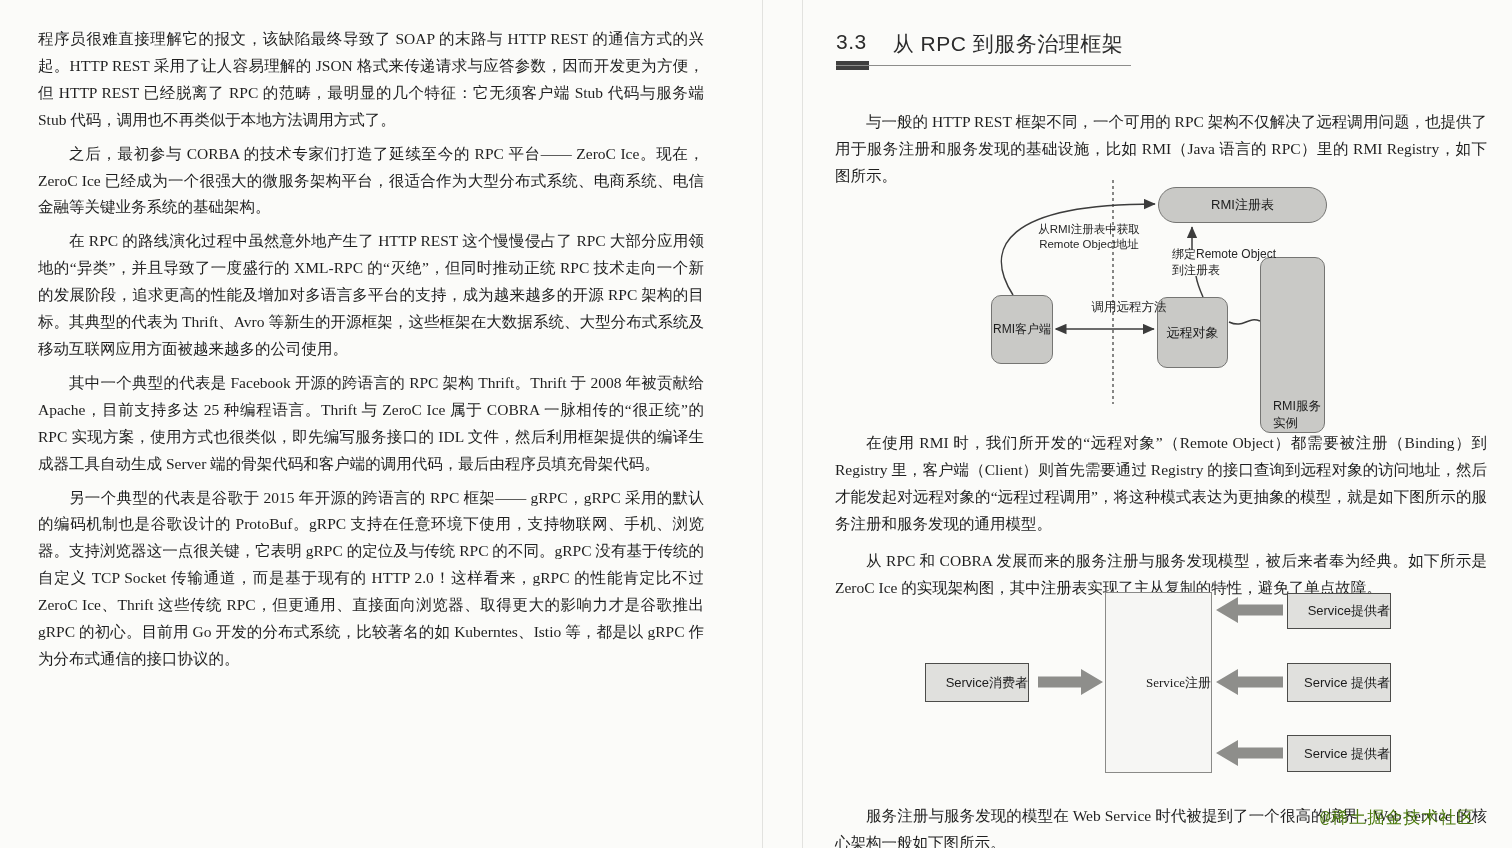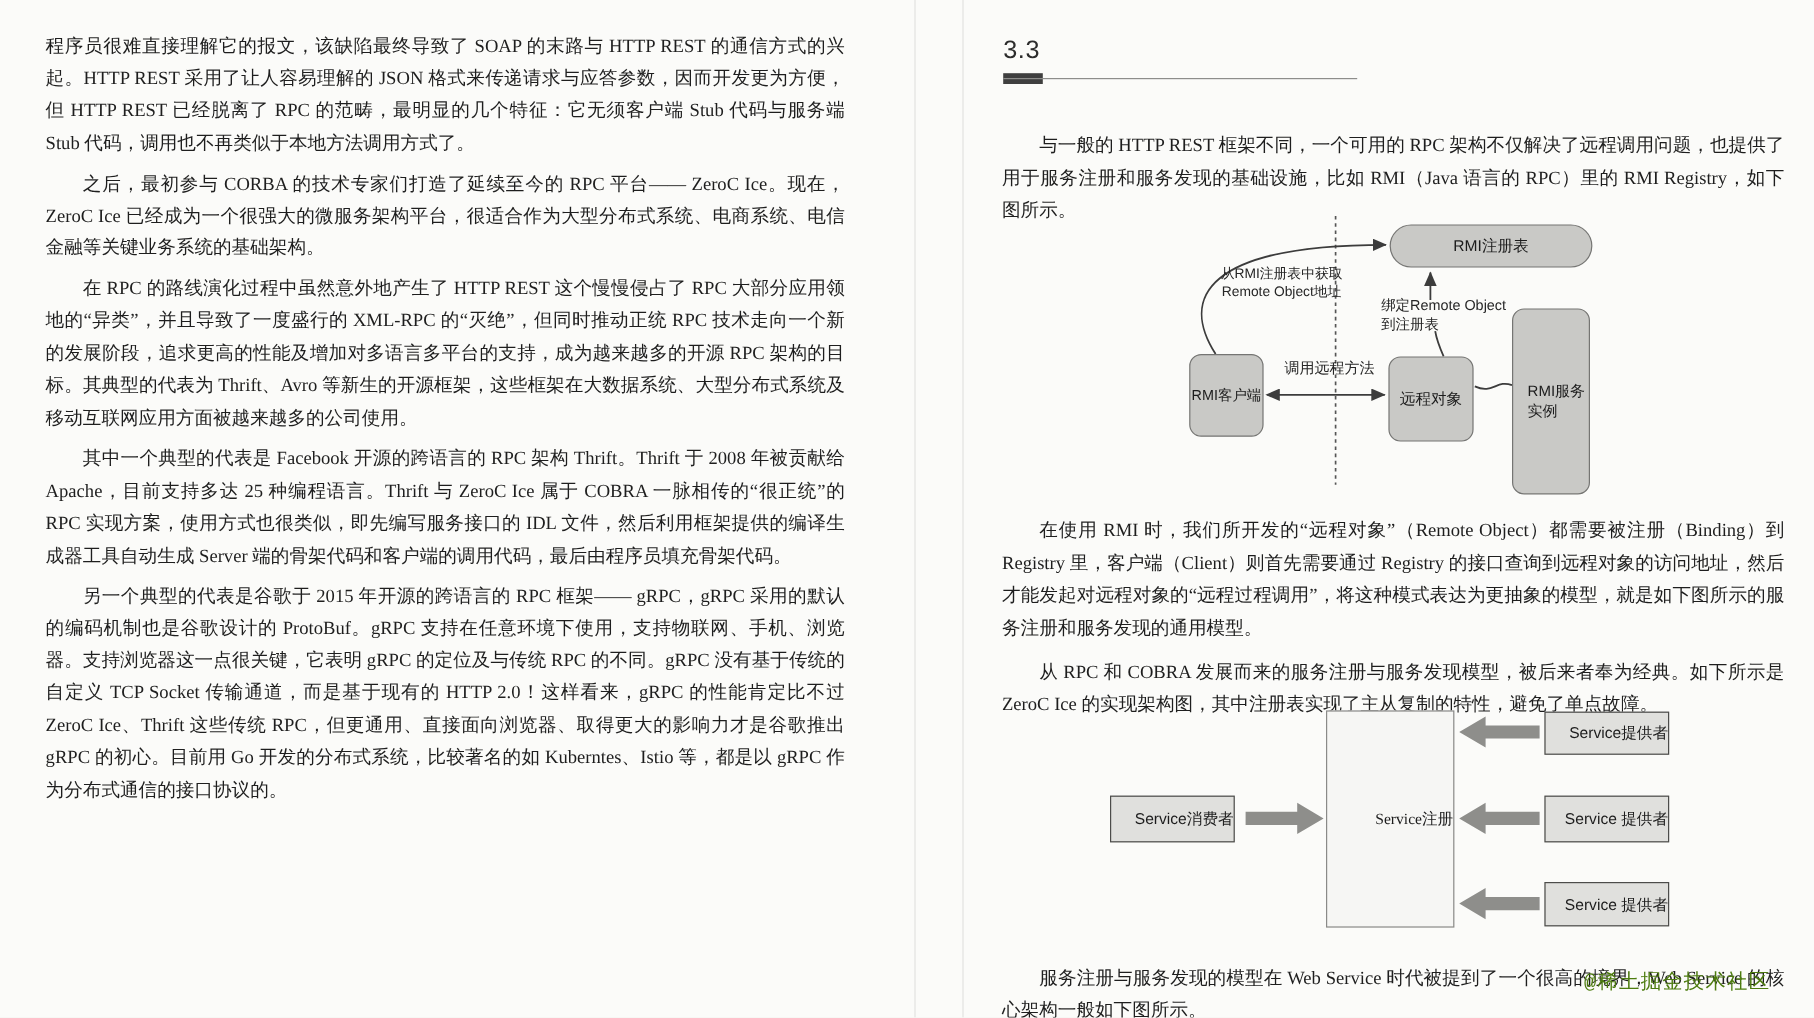--- a/index.html
+++ b/index.html
@@ -53,23 +53,23 @@
   .diagram1 svg { position:absolute; left:0; top:0; }
   .dbox {
     position:absolute; box-sizing:border-box;
     background:#c9c9c6; border:1.5px solid #757573; border-radius:10px;
     display:flex; align-items:center; justify-content:center;
     text-align:center; color:#1c1c1c;
   }
   .dbox.registry { left:203px; top:9px;  width:169px; height:36px; font-size:13px; border-radius:18px; }
   .dbox.client   { left:36px;  top:117px; width:62px;  height:69px; font-size:12px; }
   .dbox.remote   { left:202px; top:119px; width:71px;  height:71px; font-size:13px; }
-  .dbox.instance { left:305px; top:79px;  width:65px;  height:155px; font-size:12.5px;
-                   justify-content:flex-start; align-items:center; text-align:left; padding-left:12px; }
-  .dlabel { position:absolute; font-size:11.5px; line-height:15px; color:#262626; }
+  .dbox.instance { left:305px; top:79px;  width:65px;  height:176px; font-size:12.5px;
+                   justify-content:flex-start; align-items:flex-end; text-align:left; padding-left:12px; }
+  .dlabel { position:absolute; font-size:11.5px; line-height:15px; color:#262626;margin-left:21px; }
   .dlabel.fetch  { left:57px;  top:44px;  width:112px; text-align:center; }
   .dlabel.bind   { left:196px; top:68px;  width:130px; text-align:left; font-size:12px; line-height:16px; }
   .dlabel.invoke { left:106px; top:122px; width:94px;  text-align:center; font-size:12.5px; }
 
   
   .diagram2 {
     position:absolute; left:920px; top:588px; width:478px; height:190px;
     font-family:"Liberation Sans","DejaVu Sans",sans-serif; color:#1c1c1c;
   }
   .diagram2 svg { position:absolute; left:0; top:0; }
@@ -104,20 +104,21 @@
   <div class="left-text">
     <p>程序员很难直接理解它的报文，该缺陷最终导致了 SOAP 的末路与 HTTP REST 的通信方式的兴起。HTTP REST 采用了让人容易理解的 JSON 格式来传递请求与应答参数，因而开发更为方便，但 HTTP REST 已经脱离了 RPC 的范畴，最明显的几个特征：它无须客户端 Stub 代码与服务端 Stub 代码，调用也不再类似于本地方法调用方式了。</p>
     <p class="indent">之后，最初参与 CORBA 的技术专家们打造了延续至今的 RPC 平台—— ZeroC Ice。现在，ZeroC Ice 已经成为一个很强大的微服务架构平台，很适合作为大型分布式系统、电商系统、电信金融等关键业务系统的基础架构。</p>
     <p class="indent">在 RPC 的路线演化过程中虽然意外地产生了 HTTP REST 这个慢慢侵占了 RPC 大部分应用领地的“异类”，并且导致了一度盛行的 XML-RPC 的“灭绝”，但同时推动正统 RPC 技术走向一个新的发展阶段，追求更高的性能及增加对多语言多平台的支持，成为越来越多的开源 RPC 架构的目标。其典型的代表为 Thrift、Avro 等新生的开源框架，这些框架在大数据系统、大型分布式系统及移动互联网应用方面被越来越多的公司使用。</p>
     <p class="indent">其中一个典型的代表是 Facebook 开源的跨语言的 RPC 架构 Thrift。Thrift 于 2008 年被贡献给 Apache，目前支持多达 25 种编程语言。Thrift 与 ZeroC Ice 属于 COBRA 一脉相传的“很正统”的 RPC 实现方案，使用方式也很类似，即先编写服务接口的 IDL 文件，然后利用框架提供的编译生成器工具自动生成 Server 端的骨架代码和客户端的调用代码，最后由程序员填充骨架代码。</p>
     <p class="indent">另一个典型的代表是谷歌于 2015 年开源的跨语言的 RPC 框架—— gRPC，gRPC 采用的默认的编码机制也是谷歌设计的 ProtoBuf。gRPC 支持在任意环境下使用，支持物联网、手机、浏览器。支持浏览器这一点很关键，它表明 gRPC 的定位及与传统 RPC 的不同。gRPC 没有基于传统的自定义 TCP Socket 传输通道，而是基于现有的 HTTP 2.0！这样看来，gRPC 的性能肯定比不过 ZeroC Ice、Thrift 这些传统 RPC，但更通用、直接面向浏览器、取得更大的影响力才是谷歌推出 gRPC 的初心。目前用 Go 开发的分布式系统，比较著名的如 Kuberntes、Istio 等，都是以 gRPC 作为分布式通信的接口协议的。</p>
   </div>
 
   <div class="section-heading">
     <span>3.3</span>
+    <span>从 RPC 到服务治理框架</span>
   </div>
   <div class="rule-block"></div>
   <div class="rule-line"></div>
 
   <p class="rp rp1">与一般的 HTTP REST 框架不同，一个可用的 RPC 架构不仅解决了远程调用问题，也提供了用于服务注册和服务发现的基础设施，比如 RMI（Java 语言的 RPC）里的 RMI Registry，如下图所示。</p>
 
   <div class="diagram1">
     <svg width="432" height="230" viewBox="0 0 432 230">
       <defs>
         <marker id="ah" markerWidth="9" markerHeight="8" refX="7.5" refY="3.5" orient="auto">

